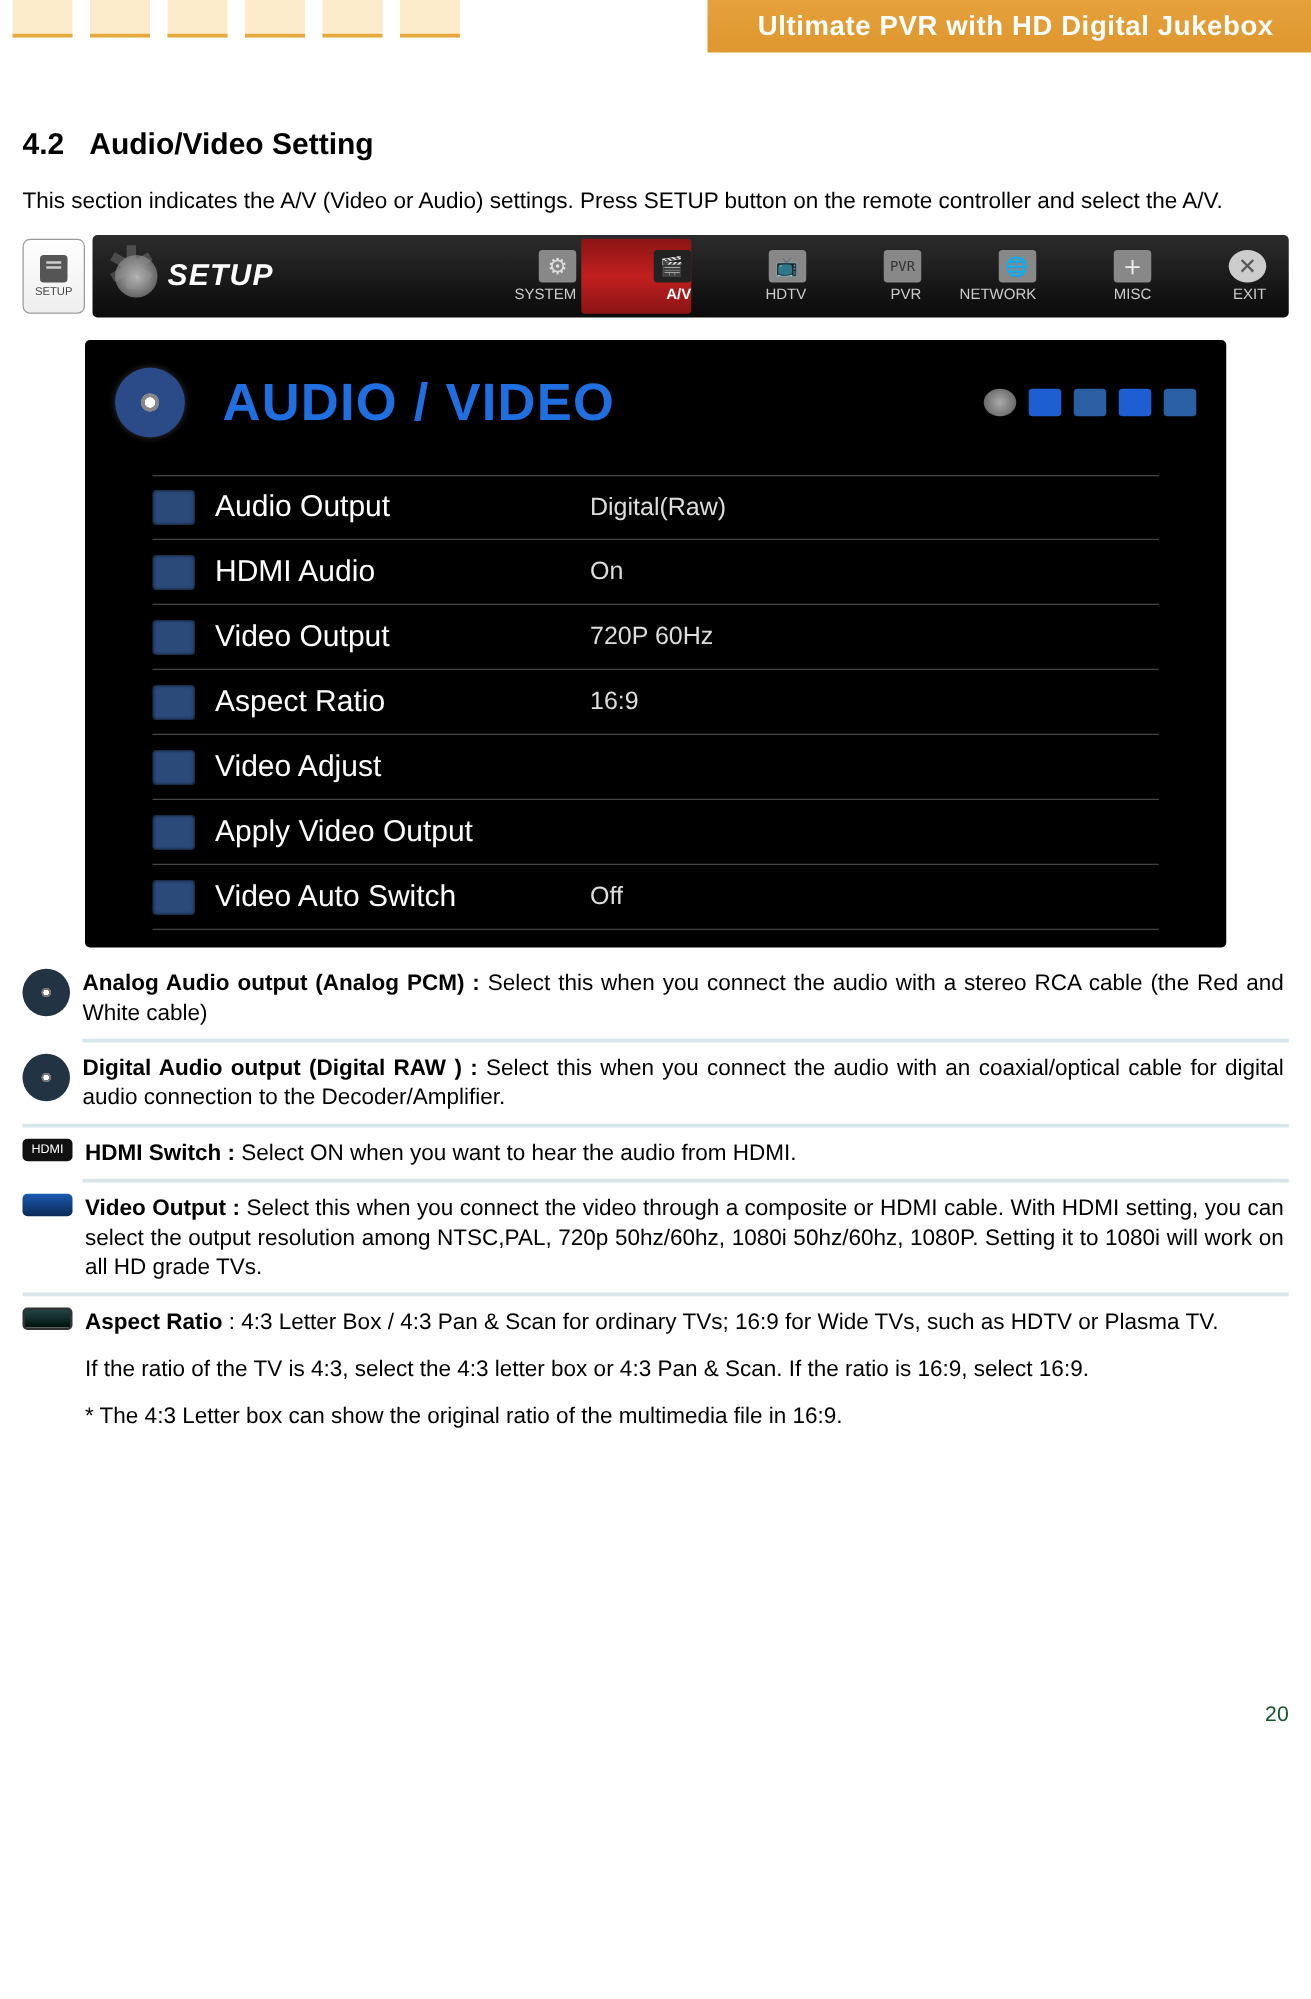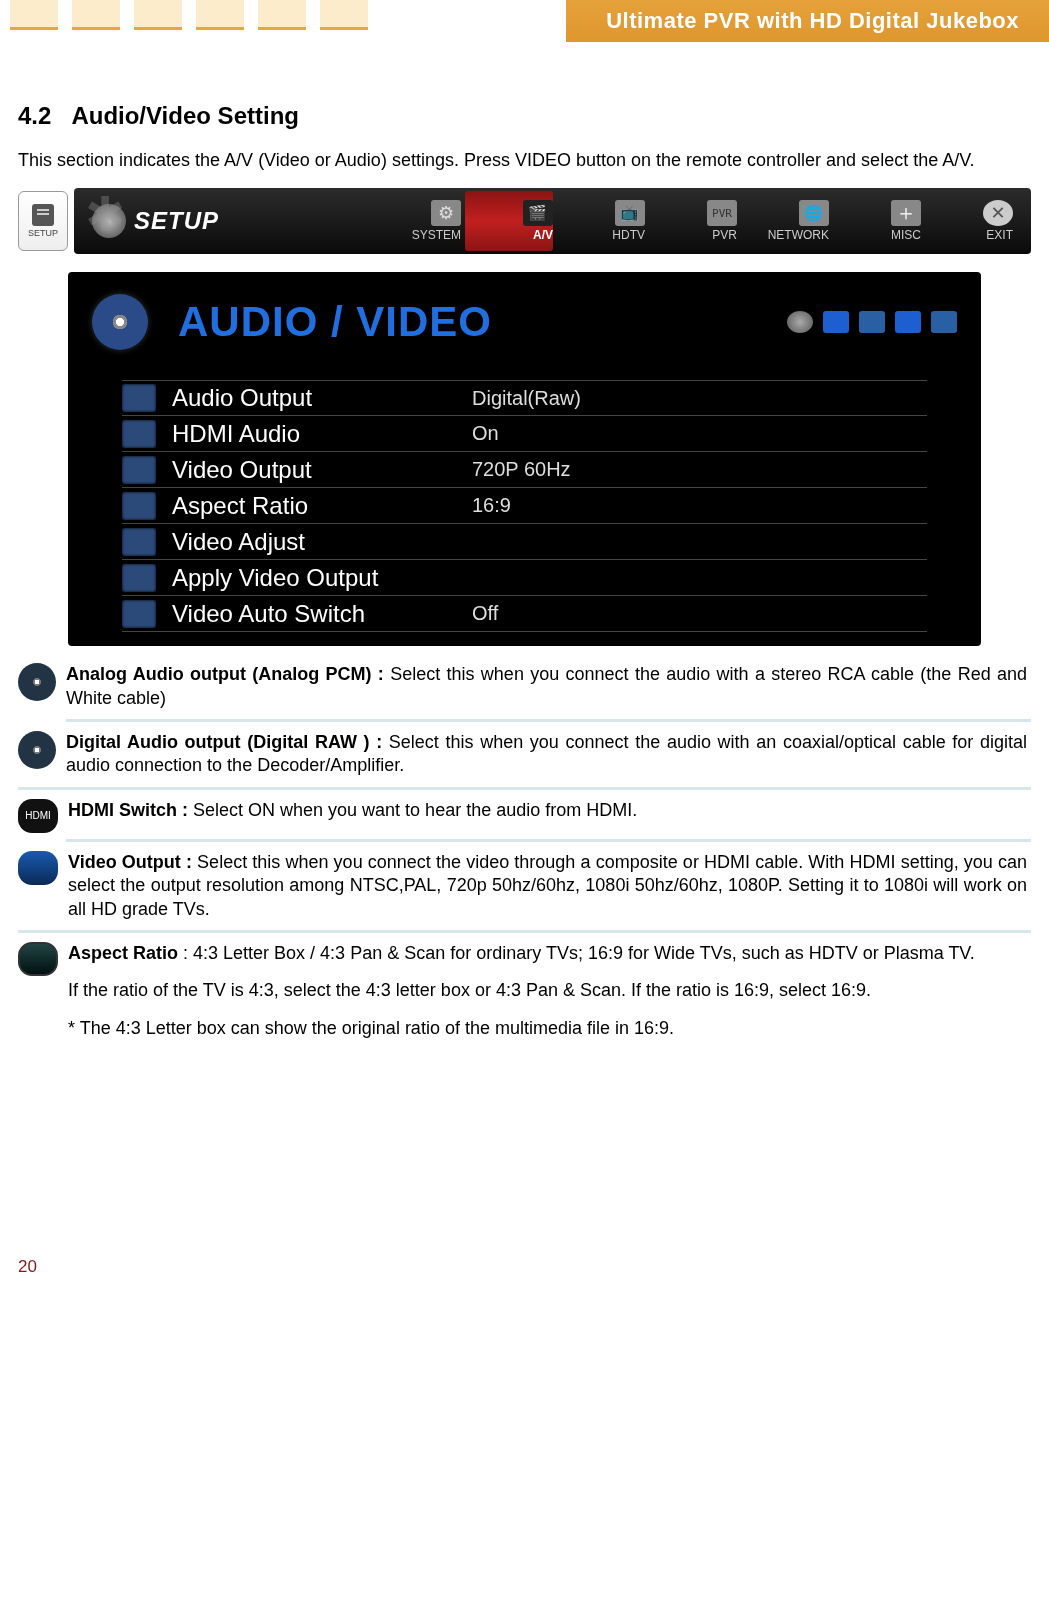--- a/index.html
+++ b/index.html
@@ -34,37 +34,37 @@
   .inline-icon::after { content:"↩"; color:#fff; position:absolute; left:8px; top:1px; font-size:16px; }
   .av-panel { margin:8px 50px 14px 50px; background:#000; border-radius:4px; padding:14px 14px 14px 14px; }
   .av-title-row { display:flex; align-items:center; padding:8px 10px 30px 10px;gap:14px; }
   .disc-icon { width:56px; height:56px; border-radius:50%; background:radial-gradient(circle,#fff 0 10%,#888 11% 18%,#2a4a88 19% 100%); margin-right:16px; box-shadow:0 0 6px #333; }
   .av-title { font-size:42px; font-weight:bold; color:#1f6fe0; letter-spacing:1px; }
   .small-icons { margin-left:auto; display:flex; gap:10px; align-items:center; }
   .small-ic { width:26px; height:22px; background:#2b5fa3; border-radius:3px; box-shadow:0 1px 2px #000; }
   .small-ic.gearic { border-radius:50%; background:radial-gradient(circle,#aaa,#555); }
   .small-ic.bf { background:#1d5fd0; }
   .av-list { margin:0 40px; }
-  .av-row { display:flex; align-items:center; height:36px; border-bottom:1px solid #444; }
+  .av-row { display:flex; align-items:center; height:52px; border-bottom:1px solid #444; }
   .av-row:first-child { border-top:1px solid #444; }
   .row-icon { width:34px; height:28px; background:#2b4a7a; border-radius:3px; margin-right:16px; box-shadow:inset 0 0 3px #000; }
   .row-label { color:#fff; font-size:24px; flex:0 0 300px; }
   .row-value { color:#ddd; font-size:20px; }
   .desc-table { margin-top:8px; }
   .desc-row { display:flex; align-items:flex-start; gap:8px; }
-  .desc-icon { width:40px; height:34px; background:#222; border-radius:14px; margin-top:3px; flex-shrink:0; }
+  .desc-icon { width:40px; height:18px; background:#222; border-radius:4px; margin-top:3px; flex-shrink:0; }
   .desc-icon.disc { background:radial-gradient(circle,#fff 0 8%, #777 9% 14%, #234 15% 100%); border-radius:50%; width:38px; height:38px; }
   .desc-icon.hdmi { background:#111; color:#fff; font-size:10px; display:flex; align-items:center; justify-content:center; }
   .desc-icon.mon { background:linear-gradient(#1a5ab0,#0a2a55); }
   .desc-icon.tv { background:linear-gradient(#244,#011); border:2px solid #333; }
   .desc-text { flex:1; font-size:18px; line-height:1.3; text-align:justify; padding:3px 4px 3px 2px; }
   .desc-text p { margin-bottom:14px; }
   .sep-thin { height:3px; background:#d7e6ea; margin:6px 0 6px 48px; }
   .sep-thin.full { margin-left:0; }
-  .pagenum { text-align:left; font-size:17px; margin-top:200px; padding-bottom:12px; color:#7f1d1d; }
+  .pagenum { text-align:right; font-size:17px; margin-top:200px; padding-bottom:12px; color:#14532d; }
   .ic-system::after{content:"⚙";color:#ddd;font-size:18px}
   .ic-av::after{content:"🎬";font-size:15px}
   .ic-hdtv::after{content:"📺";font-size:15px}
   .ic-pvr{font-family:monospace}
   .ic-net::after{content:"🌐";font-size:15px}
   .ic-misc::after{content:"＋";color:#eee;font-size:22px}
   .ic-exit::after{content:"✕";color:#555;font-size:18px}
   .ic-exit{background:#ccc;border-radius:50%}
 </style>
 </head>
@@ -83,21 +83,21 @@
     <span class="header-title">Ultimate PVR with HD Digital Jukebox</span>
   </div>
 </div>
 
 <div class="content">
 
   <h2 class="section-heading">
     <span>4.2</span>&nbsp;&nbsp;&nbsp;<span>Audio/Video Setting</span>
   </h2>
 
-  <p class="para">This section indicates the A/V (Video or Audio) settings. Press VIDEO button on the remote controller and select the A/V.</p>
+  <p class="para">This section indicates the A/V (Video or Audio) settings. Press SETUP button on the remote controller and select the A/V.</p>
 
   <div class="setup-bar-wrap">
     <div class="setup-key">
       <div class="setup-key-icon"></div>
       <div class="setup-key-label">SETUP</div>
     </div>
     <div class="top-menu">
       <div class="top-menu-setup">
         <div class="gear-icon"></div>
         <span class="setup-text">SETUP</span>

